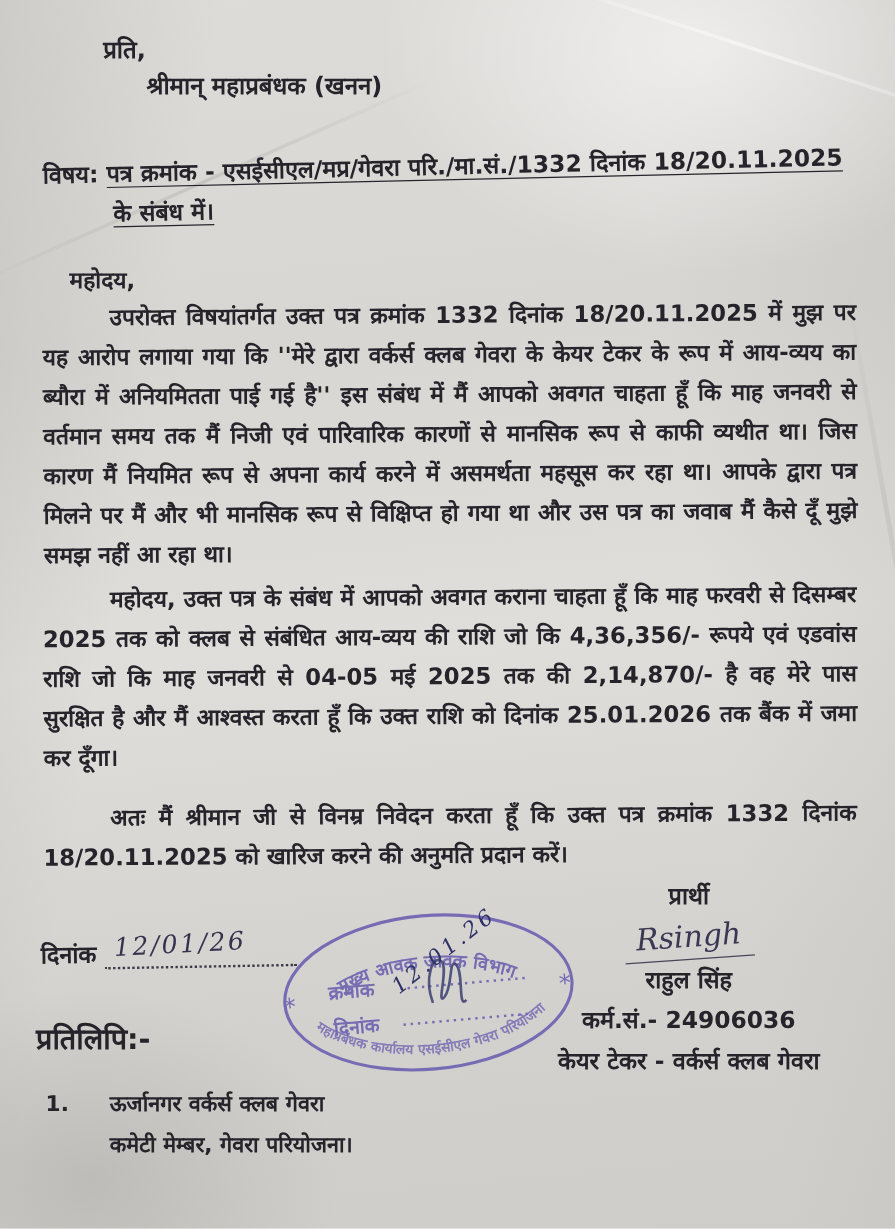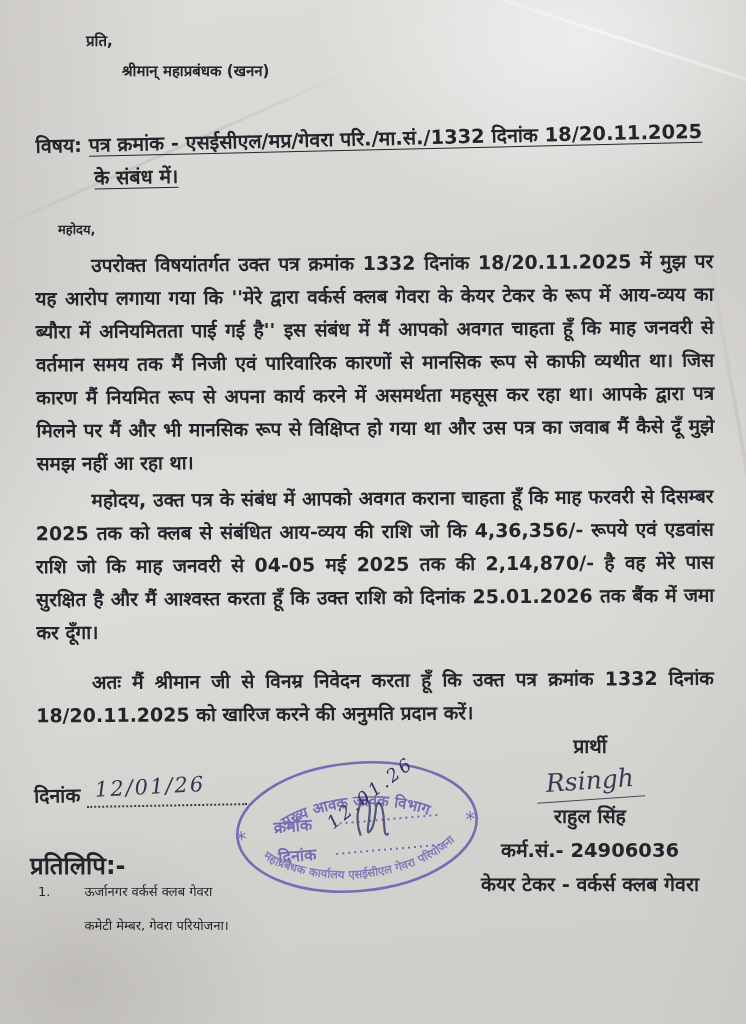--- a/index.html
+++ b/index.html
@@ -19,52 +19,52 @@
   .abs{position:absolute;}
   .crease{position:absolute;pointer-events:none;}
   .crease1{left:-40px;top:150px;width:420px;height:3px;transform:rotate(-24deg);
     background:linear-gradient(90deg,transparent,rgba(80,76,72,.14),transparent);}
   .crease2{left:380px;top:40px;width:500px;height:3px;transform:rotate(18deg);
     background:linear-gradient(90deg,transparent,rgba(255,255,255,.5),transparent);}
   .crease3{left:540px;top:430px;width:400px;height:4px;transform:rotate(80deg);
     background:linear-gradient(90deg,transparent,rgba(90,86,82,.10),transparent);}
 
   .printed{font-weight:600;}
-  .recipient{left:86px;top:26px;font-size:15px;line-height:30px;}
+  .recipient{left:86px;top:26px;font-size:20px;line-height:30px;}
   .recipient .indent{margin-left:36px;text-align:right;}
 
   .subject{left:36px;top:122px;width:700px;font-size:19.5px;font-weight:700;
     line-height:33px;transform:rotate(-1.3deg);}
   .subject .u{text-decoration:underline;text-underline-offset:4px;}
   .subject .line2{margin-left:58px;}
 
-  .greeting{left:58px;top:220px;font-size:13px;}
+  .greeting{left:58px;top:220px;font-size:19px;}
 
   .para{left:36px;top:0;width:678px;font-size:19px;line-height:33px;
     text-align:justify;text-indent:56px;font-weight:600;transform:rotate(-.4deg);}
   .para1{top:247px;}
   .para2{top:482px;}
   .para3{top:664px;}
 
-  .signcol{left:436px;top:730px;width:308px;text-align:center;font-size:19.5px;
+  .signcol{left:420px;top:730px;width:308px;text-align:center;font-size:19.5px;
     line-height:34px;font-weight:600;}
   .signature{display:inline-block;font-family:"DejaVu Serif",serif;font-style:italic;
     font-weight:400;font-size:25px;color:#3a3752;transform:rotate(-4deg);
     border-bottom:1.5px solid #4a465c;padding:0 10px 1px;}
 
   .dateline{left:34px;top:780px;font-size:19.5px;transform:rotate(-1deg);}
   .dots{display:inline-block;min-width:160px;border-bottom:2.5px dotted #3c3a47;
     position:relative;height:22px;vertical-align:bottom;}
   .hand{font-family:"DejaVu Serif",serif;font-style:italic;font-weight:400;
     color:#35324e;}
   .dots .hand{position:absolute;left:8px;top:-8px;font-size:21px;letter-spacing:2px;
     transform:rotate(-2deg);}
 
   .copies-label{left:30px;top:848px;font-size:24px;font-weight:700;}
-  .copy-item{left:38px;top:875px;font-size:13px;line-height:34px;font-weight:400;}
+  .copy-item{left:38px;top:904px;font-size:18px;line-height:34px;font-weight:700;}
   .copy-item .num{display:inline-block;vertical-align:top;margin-right:34px;}
   .copy-item .lines{display:inline-block;}
 
   .stamp{left:228px;top:744px;width:258px;height:166px;transform:rotate(-5deg);
     opacity:.92;}
   .stamp svg{width:100%;height:100%;}
   .stamp-hand-date{left:318px;top:782px;font-size:18px;color:#2e3266;
     transform:rotate(-38deg);letter-spacing:3px;}
 </style>
 </head>

